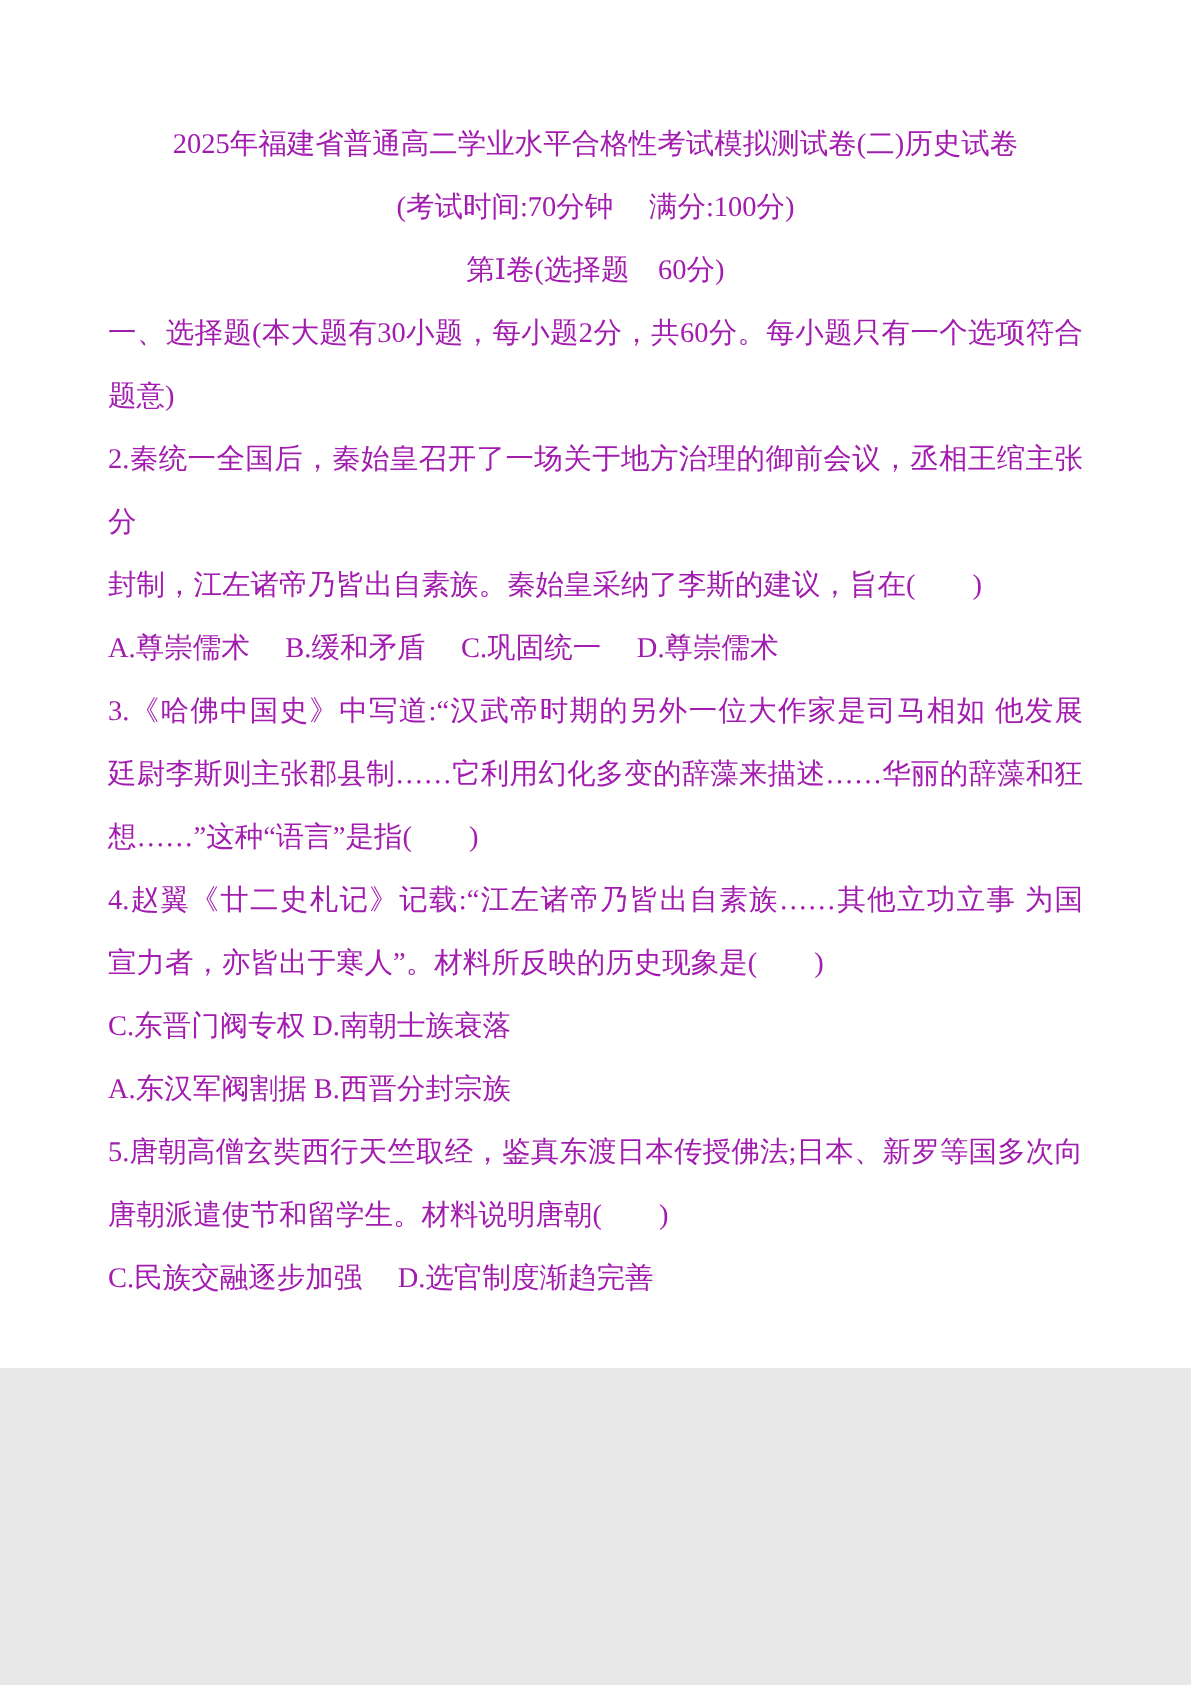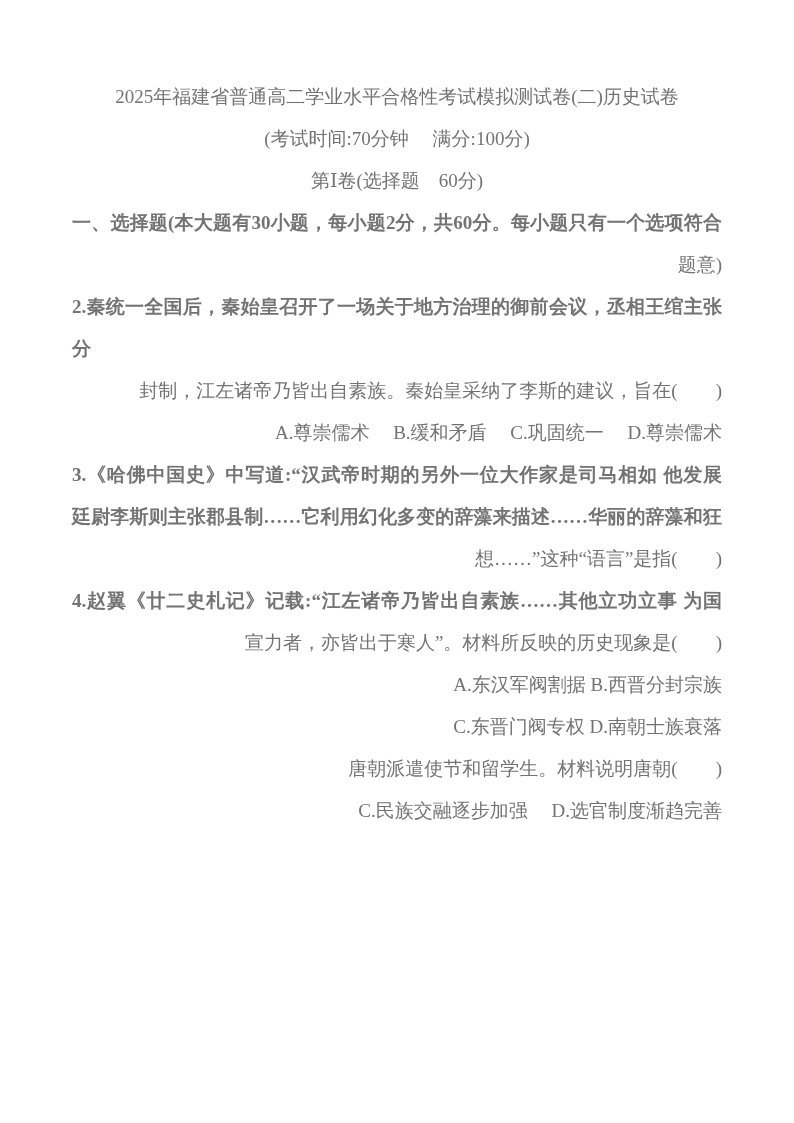--- a/index.html
+++ b/index.html
@@ -3,43 +3,42 @@
 <meta charset="utf-8">
 <style>
   html, body {
     margin: 0;
     padding: 0;
     background: #e8e8e8;
   }
   .page {
     position: relative;
     width: 794px;
-    height: 1123px;
+    height: 912px;
     margin: 0 auto;
     background: #ffffff;
     box-sizing: border-box;
     padding: 76px 72px 0 72px;
     font-family: "Liberation Serif", "DejaVu Serif", serif;
     font-size: 19px;
-    color: #737373;
+    color: #a21caf;
     overflow: hidden;
   }
   .line {
     line-height: 42px;
     min-height: 42px;
     white-space: pre-wrap;
-    text-align: right;
+    text-align: left;
   }
   .center {
     text-align: center;
   }
   .justify {
     text-align: justify;
     text-align-last: justify;
-    font-weight: bold;
   }
   .question {
     margin: 0;
   }
 </style>
 </head>
 <body>
 
 <div class="page">
 
@@ -63,22 +62,23 @@
 
   <div class="question">
     <div class="line justify">3.《哈佛中国史》中写道:“汉武帝时期的另外一位大作家是司马相如 他发展</div>
     <div class="line justify">廷尉李斯则主张郡县制……它利用幻化多变的辞藻来描述……华丽的辞藻和狂</div>
     <div class="line">想……”这种“语言”是指(　　)</div>
   </div>
 
   <div class="question">
     <div class="line justify">4.赵翼《廿二史札记》记载:“江左诸帝乃皆出自素族……其他立功立事 为国</div>
     <div class="line">宣力者，亦皆出于寒人”。材料所反映的历史现象是(　　)</div>
+    <div class="line">C.东晋门阀专权 D.南朝士族衰落</div>
     <div class="line">A.东汉军阀割据 B.西晋分封宗族</div>
-    <div class="line">C.东晋门阀专权 D.南朝士族衰落</div>
   </div>
 
   <div class="question">
+    <div class="line justify">5.唐朝高僧玄奘西行天竺取经，鉴真东渡日本传授佛法;日本、新罗等国多次向</div>
     <div class="line">唐朝派遣使节和留学生。材料说明唐朝(　　)</div>
     <div class="line">C.民族交融逐步加强　 D.选官制度渐趋完善</div>
   </div>
 
 </div>
 
 </body></html>

